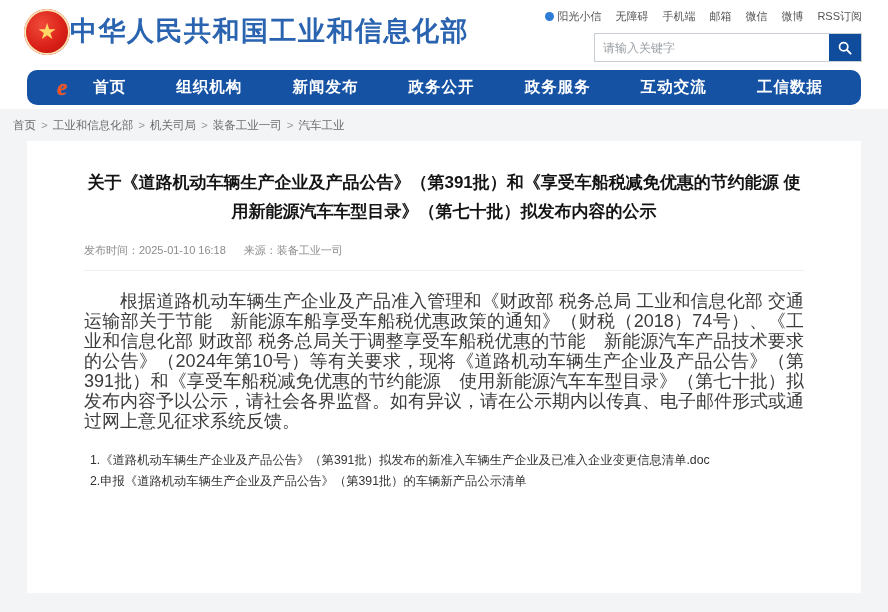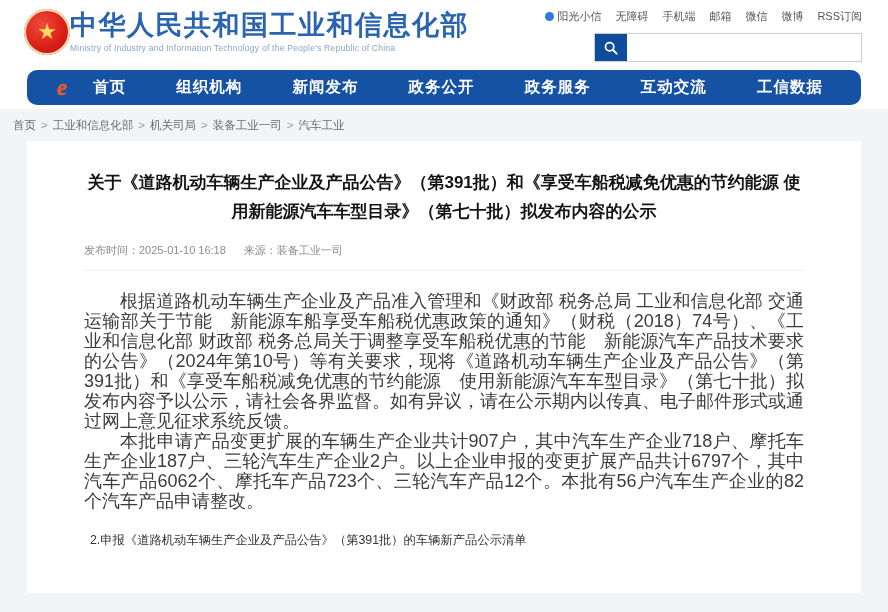--- a/index.html
+++ b/index.html
@@ -98,38 +98,38 @@
 </style>
 </head>
 <body>
 
 <div class="header-band">
   <div class="header">
     <div class="brand">
       <div class="emblem">★</div>
       <div class="brand-text">
         <div class="brand-cn">中华人民共和国工业和信息化部</div>
-        <div class="brand-en">Ministry of Industry and Information Technology of the People's Republic of China</div>
       </div>
     </div>
 
     <div class="topbar">
       <span class="tlink">
           <span class="dot-icon"></span>
           <span>阳光小信</span>
         </span>
       <span class="tlink">无障碍</span>
       <span class="tlink">手机端</span>
       <span class="tlink">邮箱</span>
       <span class="tlink">微信</span>
       <span class="tlink">微博</span>
       <span class="tlink">RSS订阅</span>
     </div>
 
     <div class="searchbar">
+      <input type="text" placeholder="请输入关键字" style="">
       <button class="search-btn">
         <svg width="16" height="16" viewBox="0 0 24 24">
           <circle cx="10" cy="10" r="6.2" fill="none" stroke="#ffffff" stroke-width="2.6"></circle>
           <line x1="15" y1="15" x2="20.5" y2="20.5" stroke="#ffffff" stroke-width="2.8" stroke-linecap="round"></line>
         </svg>
       </button>
     </div>
   </div>
 
   <nav class="nav">
@@ -156,20 +156,20 @@
 
 <main class="content">
   <h1 class="article-title">关于《道路机动车辆生产企业及产品公告》（第391批）和《享受车船税减免优惠的节约能源 使用新能源汽车车型目录》（第七十批）拟发布内容的公示</h1>
 
   <div class="meta">
     <span>发布时间：</span><span>2025-01-10 16:18</span><span class="sep"></span><span>来源：</span><span>装备工业一司</span>
   </div>
 
   <div class="article-body">
     <p>根据道路机动车辆生产企业及产品准入管理和《财政部 税务总局 工业和信息化部 交通运输部关于节能　新能源车船享受车船税优惠政策的通知》（财税（2018）74号）、《工业和信息化部 财政部 税务总局关于调整享受车船税优惠的节能　新能源汽车产品技术要求的公告》（2024年第10号）等有关要求，现将《道路机动车辆生产企业及产品公告》（第391批）和《享受车船税减免优惠的节约能源　使用新能源汽车车型目录》（第七十批）拟发布内容予以公示，请社会各界监督。如有异议，请在公示期内以传真、电子邮件形式或通过网上意见征求系统反馈。</p>
-    <p>本批申请产品变更扩展的车辆生产企业共计907户，其中汽车生产企业718户、摩托车生产企业187户、三轮汽车生产企业2户。以上企业申报的变更扩展产品共计6797个，其中汽车产品6062个、摩托车产品723个、三轮汽车产品12个。本批有56户汽车生产企业的82个汽车产品申请整改。</p>
 
     <div class="attachments">
+      <div class="att-item">1.《道路机动车辆生产企业及产品公告》（第391批）拟发布的新准入车辆生产企业及已准入企业变更信息清单.doc</div>
       <div class="att-item">2.申报《道路机动车辆生产企业及产品公告》（第391批）的车辆新产品公示清单</div>
 
     </div>
   </div>
 </main>
 
 </body></html>

